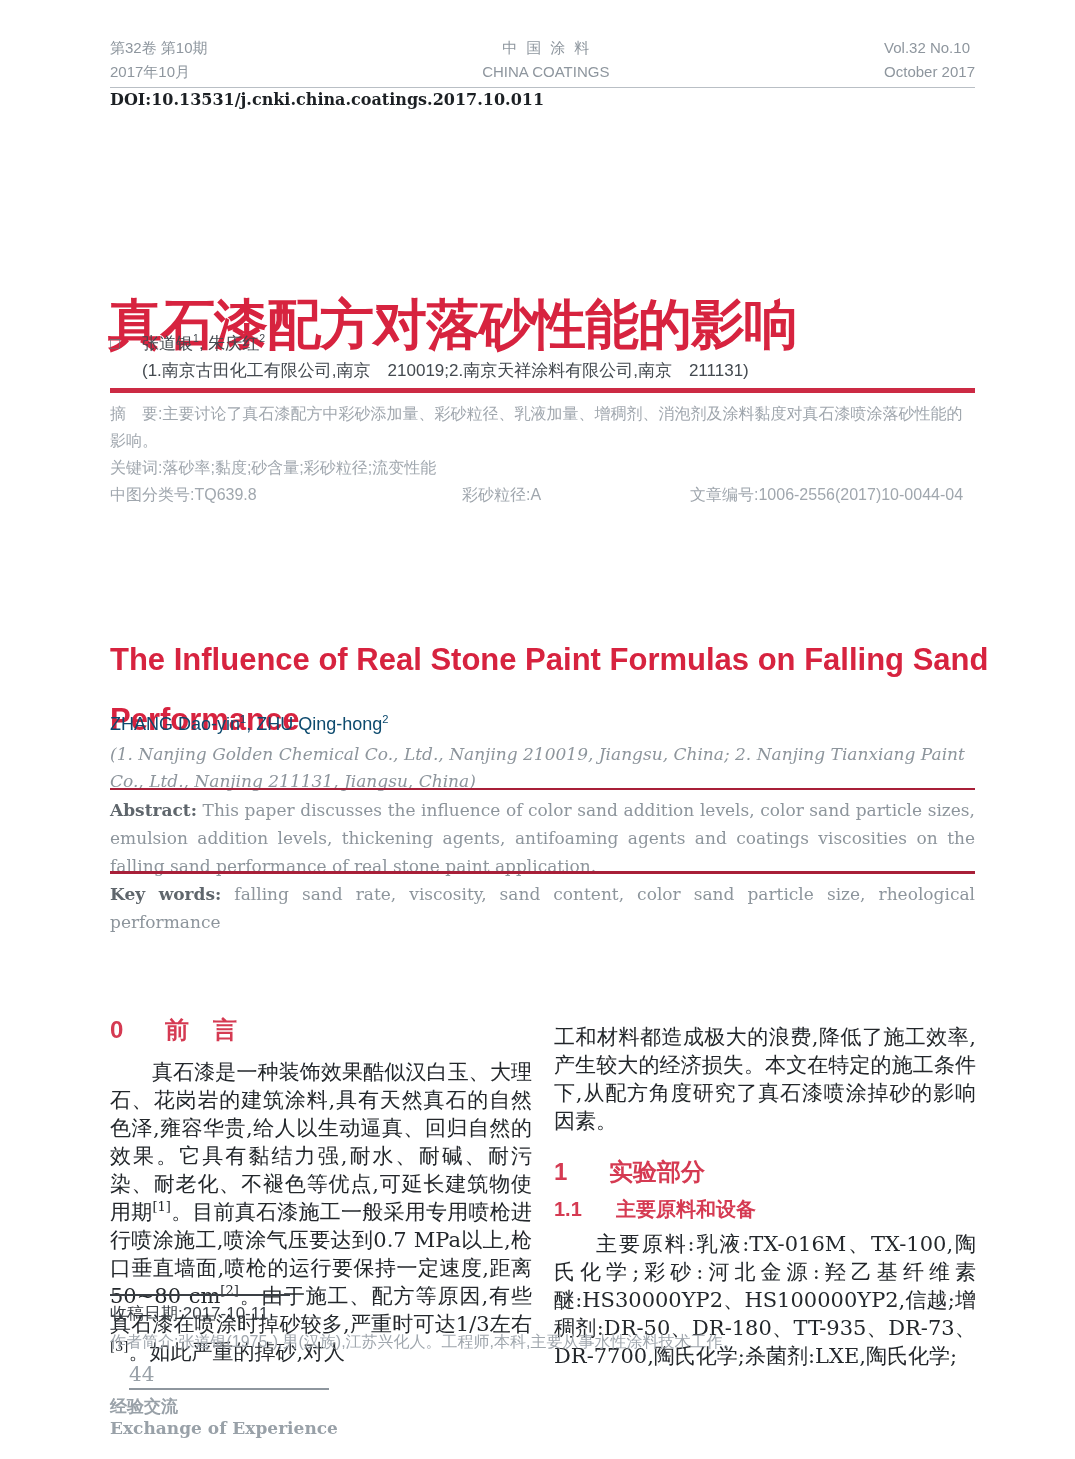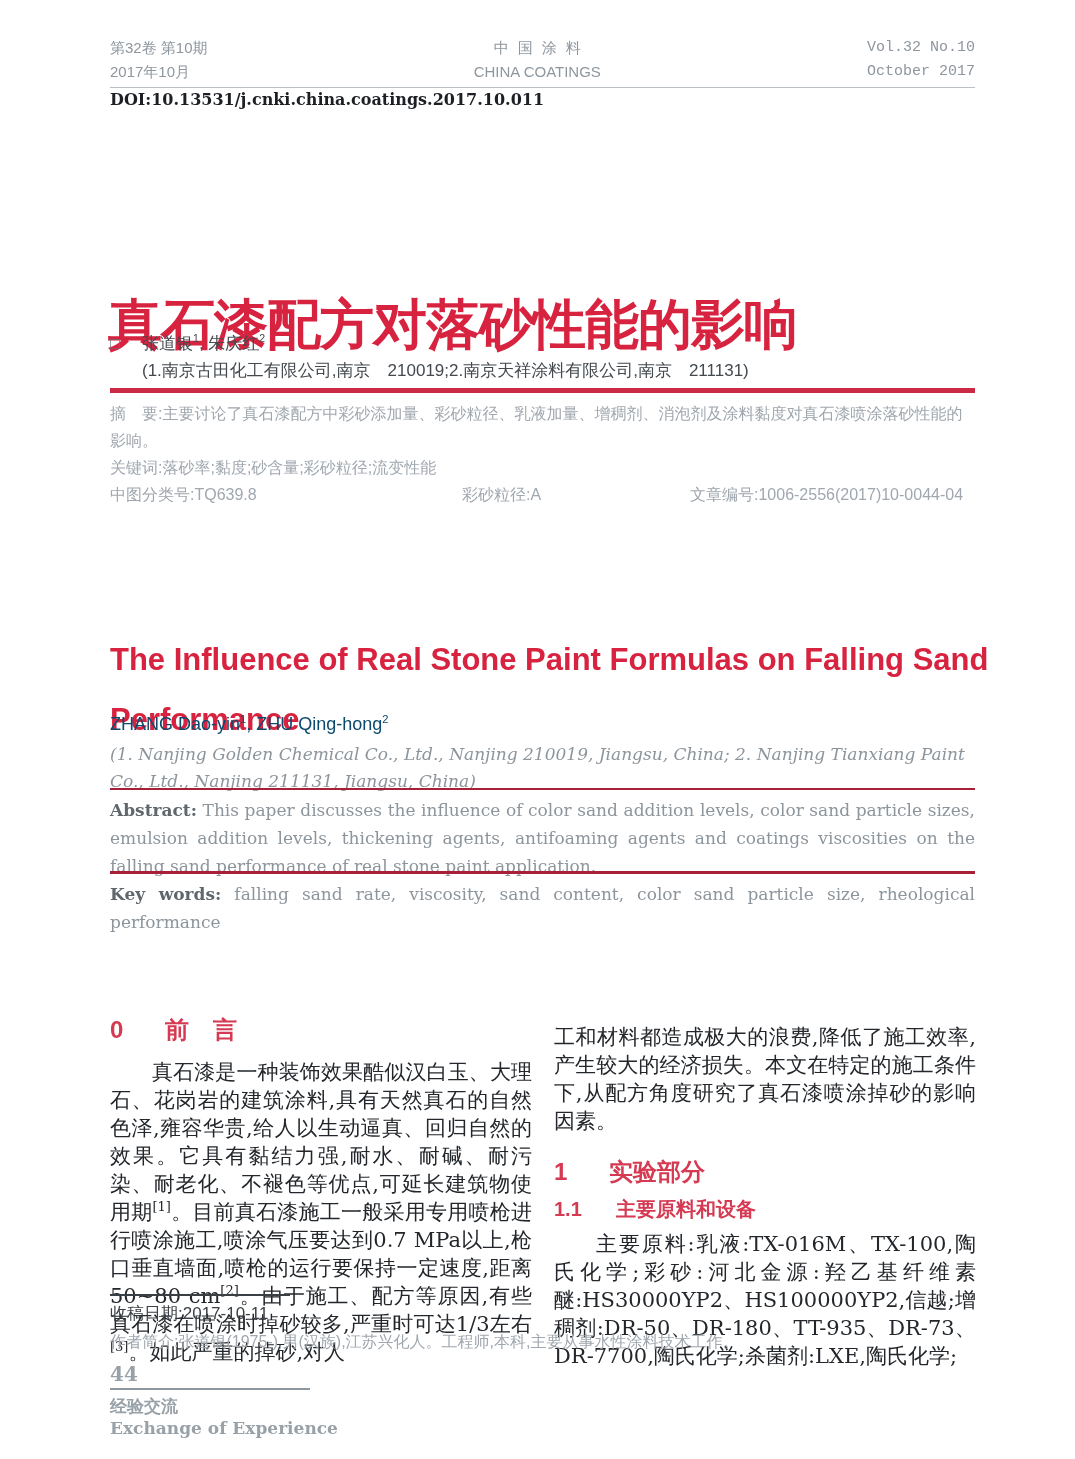--- a/index.html
+++ b/index.html
@@ -15,21 +15,21 @@
 
   
   .jheader{
     position:absolute;left:110px;right:100px;top:36px;
     display:flex;justify-content:space-between;align-items:flex-start;
     color:#8e969e;font-size:15px;line-height:24px;
     border-bottom:1px solid #b9bfc5;padding-bottom:3px;
   }
   .jheader .cell{white-space:nowrap;}
   .jheader .center{text-align:center;}
-  .jheader .right{text-align:left;font-family:Liberation Mono, monospace;}
+  .jheader .right{text-align:left;}
   .jname-cn{letter-spacing:9px;margin-right:-9px;}
   .doi{
     position:absolute;left:110px;top:90px;
     font-family:"DejaVu Serif","Liberation Serif",serif;
     font-weight:600;color:#1c2024;font-size:16px;
   }
 
   
   .title-cn{
     position:absolute;left:108px;top:256px;
@@ -111,22 +111,22 @@
   
   .footnotes{position:absolute;left:110px;right:100px;top:1294px;}
   .fn-rule{width:180px;height:2px;background:#3a3f44;}
   .fn-date{margin-top:7px;font-size:17px;color:#3a4046;line-height:22px;}
   .fn-bio{margin-top:6px;font-size:16px;color:#a0a7ae;line-height:21px;}
 
   
   .pfooter{position:absolute;left:110px;top:1362px;color:#99a1a8;}
   .page-num{
     font-family:"DejaVu Serif","Liberation Serif",serif;
-    font-weight:bold;font-size:20px;line-height:24px;
-    width:200px;border-bottom:2px solid #8e969e;padding-bottom:2px;
+    font-weight:normal;font-size:20px;line-height:24px;
+    width:200px;border-bottom:2px solid #8e969e;padding-bottom:2px;margin-left:19px;
   }
   .col-cn{margin-top:6px;font-weight:bold;font-size:17px;line-height:21px;}
   .col-en{
     font-family:"DejaVu Serif","Liberation Serif",serif;
     font-weight:bold;font-size:17px;line-height:22px;
   }
 </style>
 </head>
 <body>
 

